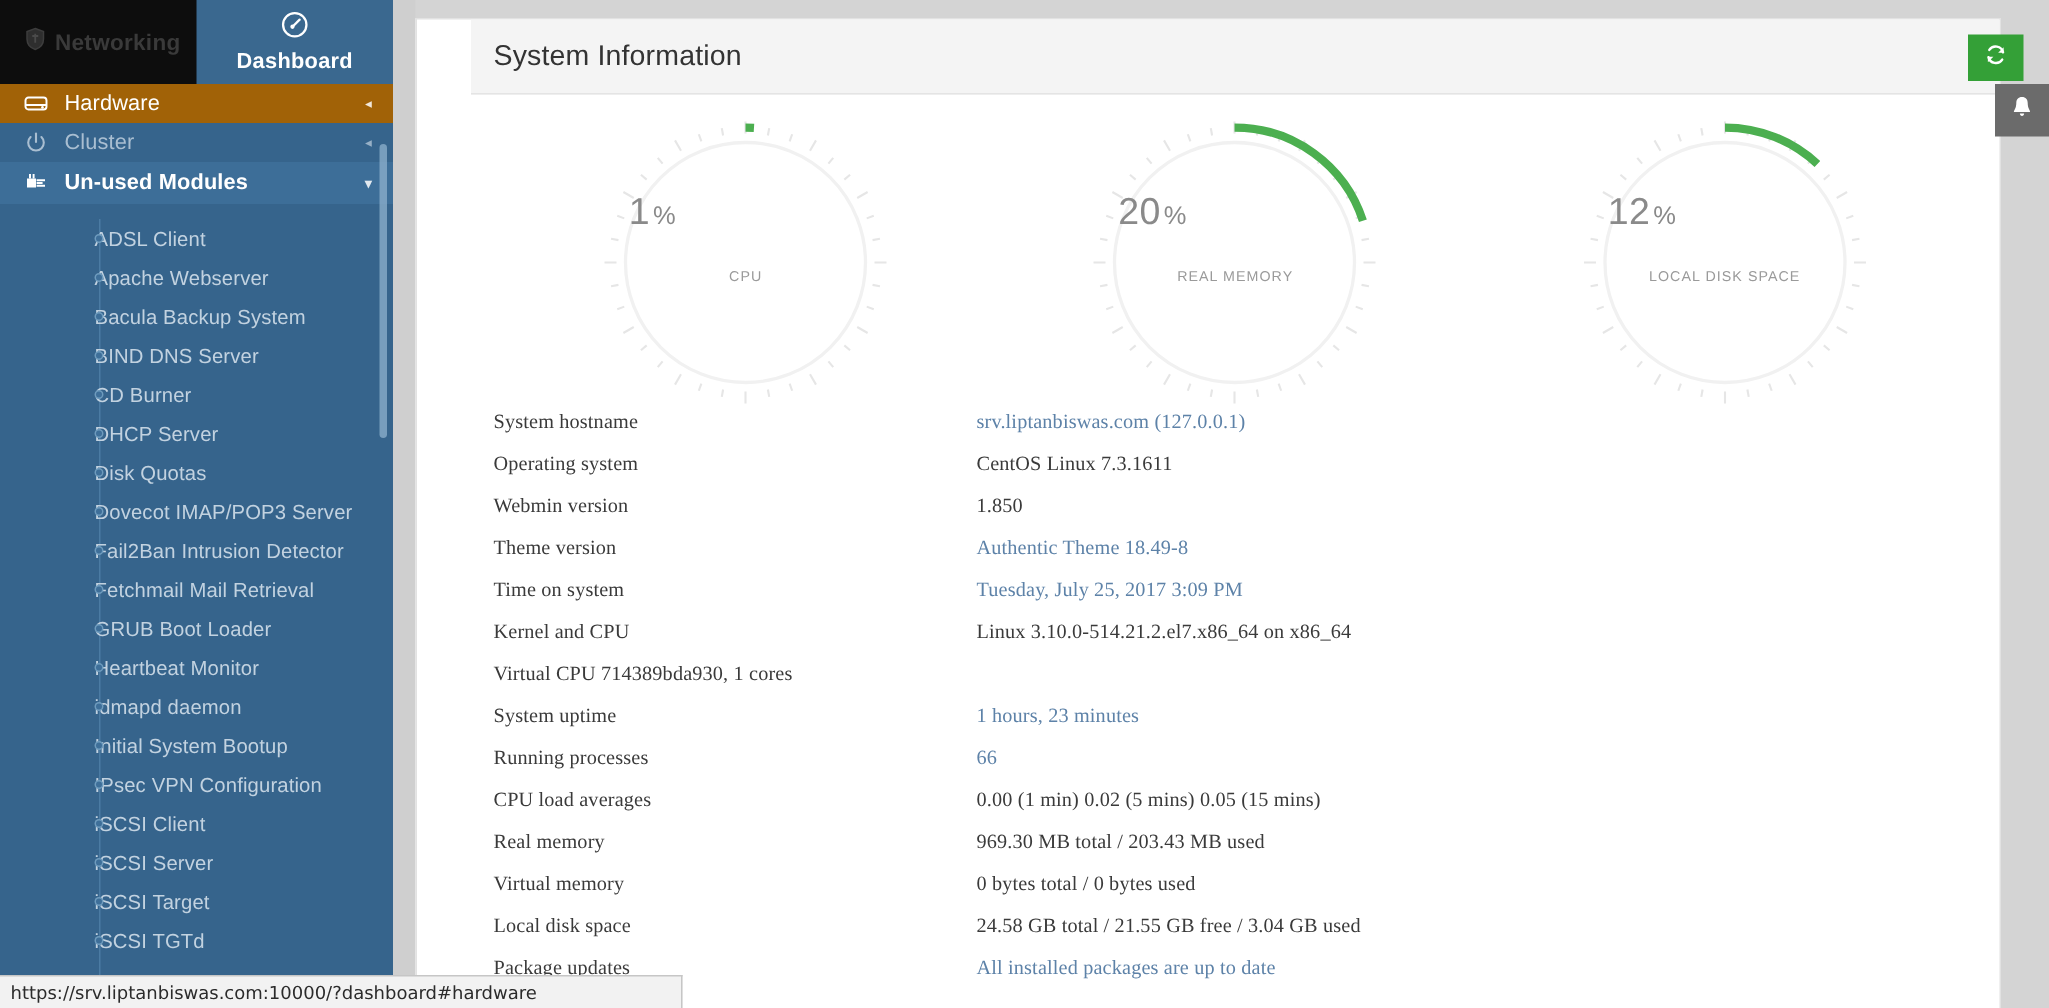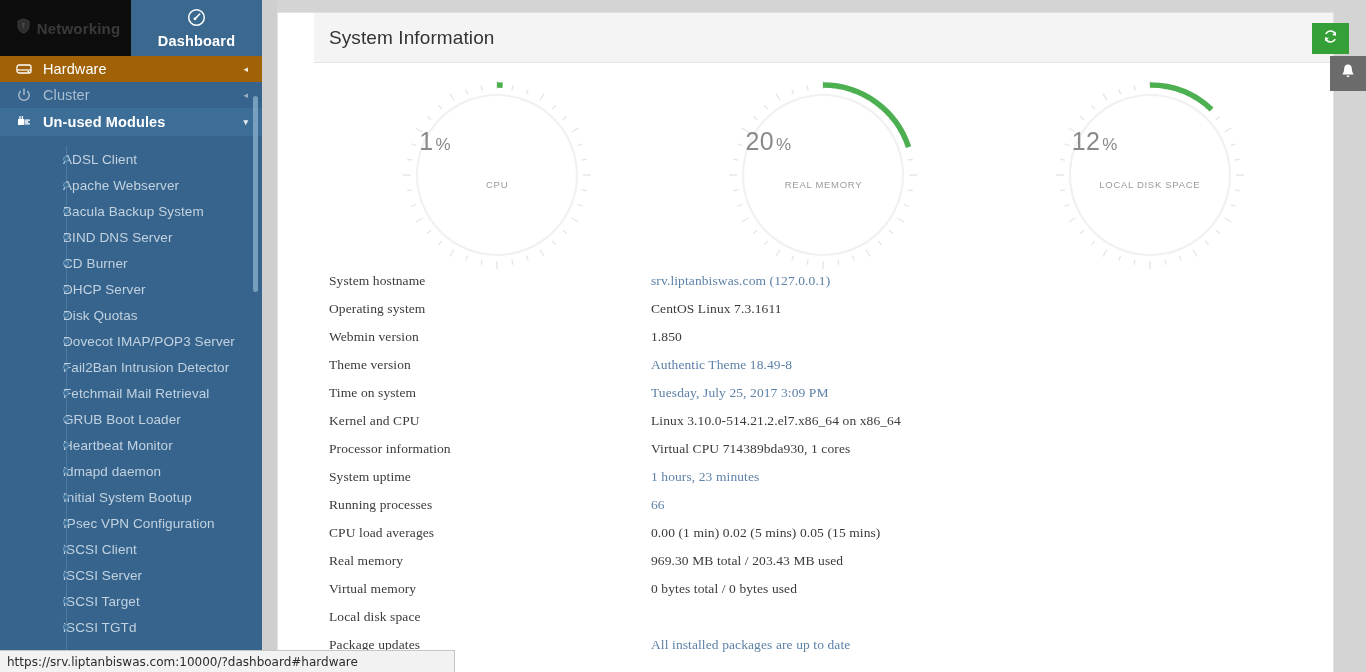--- a/index.html
+++ b/index.html
@@ -520,21 +520,20 @@
           </div>
           <div class="info-row">
             <div class="info-key">Time on system</div>
             <div class="info-val link">Tuesday, July 25, 2017 3:09 PM</div>
           </div>
           <div class="info-row">
             <div class="info-key">Kernel and CPU</div>
             <div class="info-val">Linux 3.10.0-514.21.2.el7.x86_64 on x86_64</div>
           </div>
           <div class="info-row">
-            <div class="info-key">Processor information</div>
             <div class="info-val">Virtual CPU 714389bda930, 1 cores</div>
           </div>
           <div class="info-row">
             <div class="info-key">System uptime</div>
             <div class="info-val link">1 hours, 23 minutes</div>
           </div>
           <div class="info-row">
             <div class="info-key">Running processes</div>
             <div class="info-val link">66</div>
           </div>
@@ -545,20 +544,21 @@
           <div class="info-row">
             <div class="info-key">Real memory</div>
             <div class="info-val">969.30 MB total / 203.43 MB used</div>
           </div>
           <div class="info-row">
             <div class="info-key">Virtual memory</div>
             <div class="info-val">0 bytes total / 0 bytes used</div>
           </div>
           <div class="info-row">
             <div class="info-key">Local disk space</div>
+            <div class="info-val">24.58 GB total / 21.55 GB free / 3.04 GB used</div>
           </div>
           <div class="info-row">
             <div class="info-key">Package updates</div>
             <div class="info-val link">All installed packages are up to date</div>
           </div>
         </div>
     </div>
 
   </div>
 

